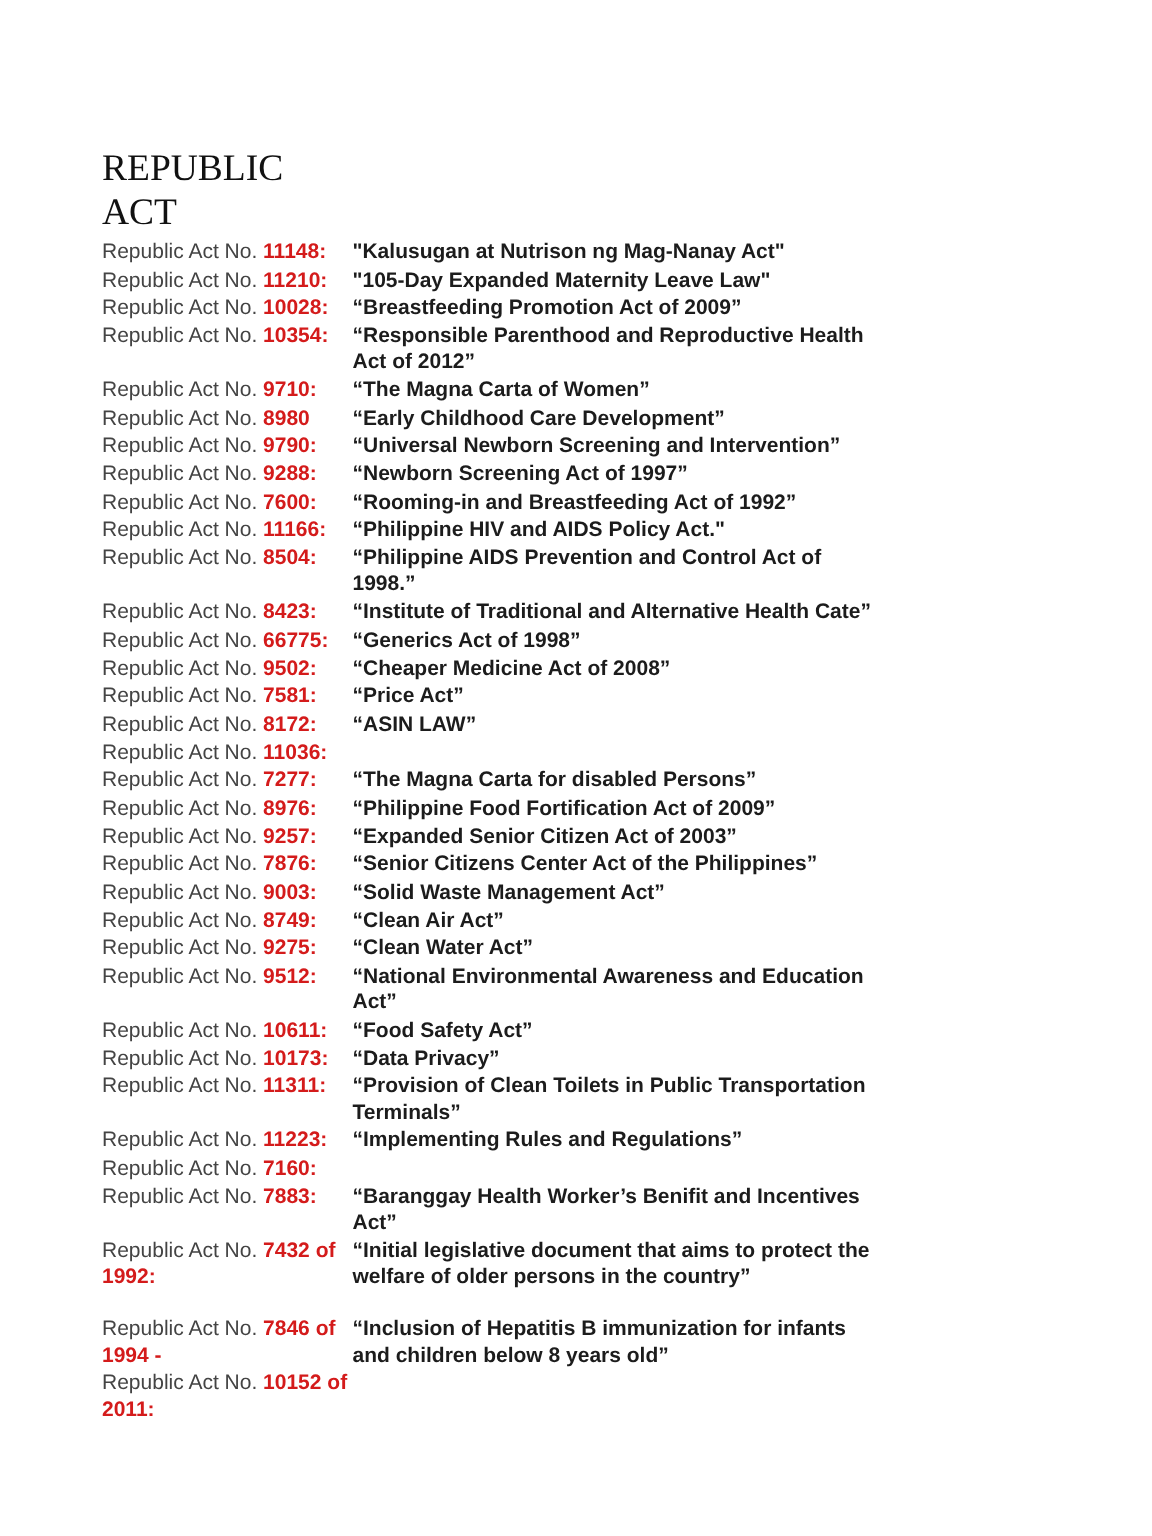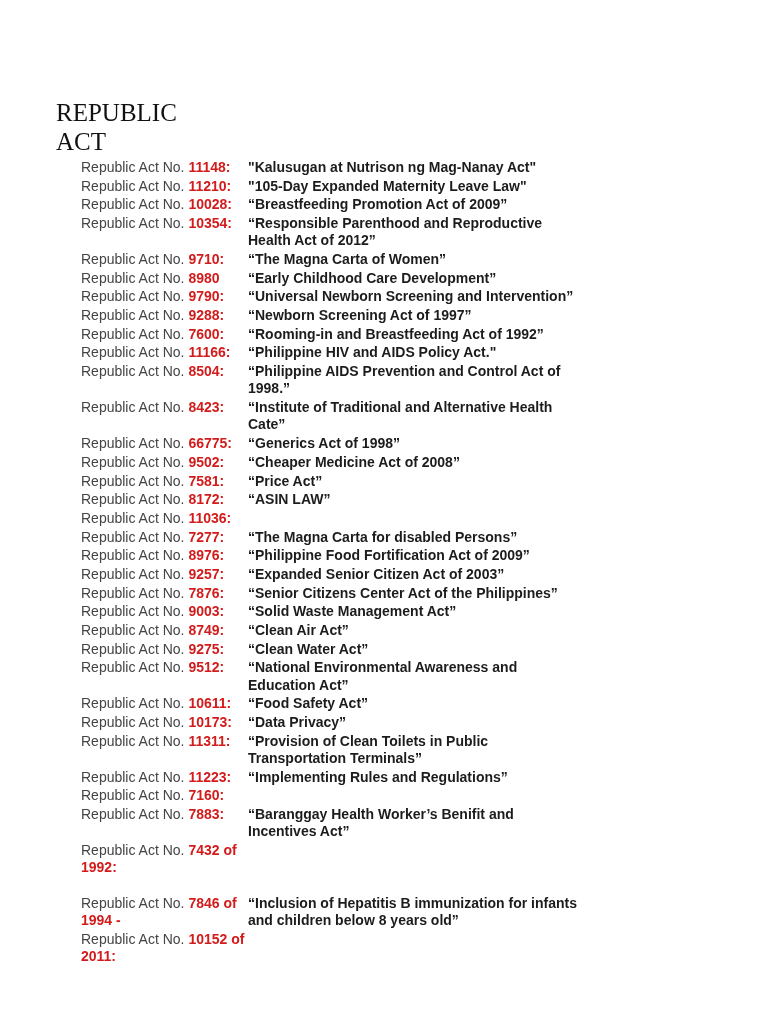--- a/index.html
+++ b/index.html
@@ -1,35 +1,35 @@
 <!DOCTYPE html>
 <html><head>
   <meta charset="utf-8">
   <style>
     html, body { margin: 0; padding: 0; background: #ffffff; }
     body { width: 768px; height: 1024px; overflow: hidden; position: relative; }
-    .page { position: absolute; left: 56px; top: 98px; width: 530px; }
+    .page { position: absolute; left: 68px; top: 98px; width: 530px; }
     .title {
       font-family: "Liberation Serif", serif;
       font-size: 25px;
       line-height: 29px;
       color: #111111;
       width: 140px;
       margin: 0 0 3px 0;
       font-weight: normal;
     }
     .row {
       display: flex;
       font-family: "Liberation Sans", sans-serif;
       font-size: 14px;
       line-height: 17.3px;
       margin-bottom: 1.4px;
     }
     .row.gap { margin-bottom: 18px; }
-    .left { width: 167px; flex: 0 0 167px; color: #444444; margin-left: 25px; }
+    .left { width: 167px; flex: 0 0 167px; color: #444444; }
     .num { color: #d41b1b; font-weight: bold; }
     .desc { color: #1c1c1c; font-weight: bold; width: 350px; }
   </style>
 </head>
 <body>
 
 <div class="page">
   <h1 class="title">REPUBLIC ACT</h1>
   <div id="acts">
       <div class="row">
@@ -149,20 +149,21 @@
       </div>
       <div class="row">
         <div class="left"><span>Republic Act No.</span> <span class="num">7160:</span></div>
       </div>
       <div class="row">
         <div class="left"><span>Republic Act No.</span> <span class="num">7883:</span></div>
         <div class="desc">“Baranggay Health Worker’s Benifit and Incentives Act”</div>
       </div>
       <div class="row gap">
         <div class="left"><span>Republic Act No.</span> <span class="num">7432 of 1992:</span></div>
+        <div class="desc">“Initial legislative document that aims to protect the welfare of older persons in the country”</div>
       </div>
       <div class="row">
         <div class="left"><span>Republic Act No.</span> <span class="num">7846 of 1994 -</span></div>
         <div class="desc">“Inclusion of Hepatitis B immunization for infants and children below 8 years old”</div>
       </div>
       <div class="row">
         <div class="left"><span>Republic Act No.</span> <span class="num">10152 of 2011:</span></div>
       </div>
     </div>
 </div>

